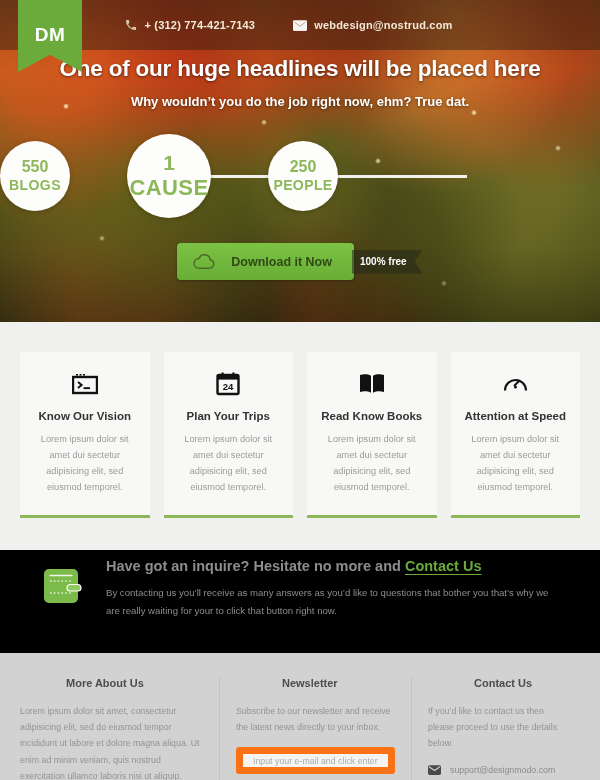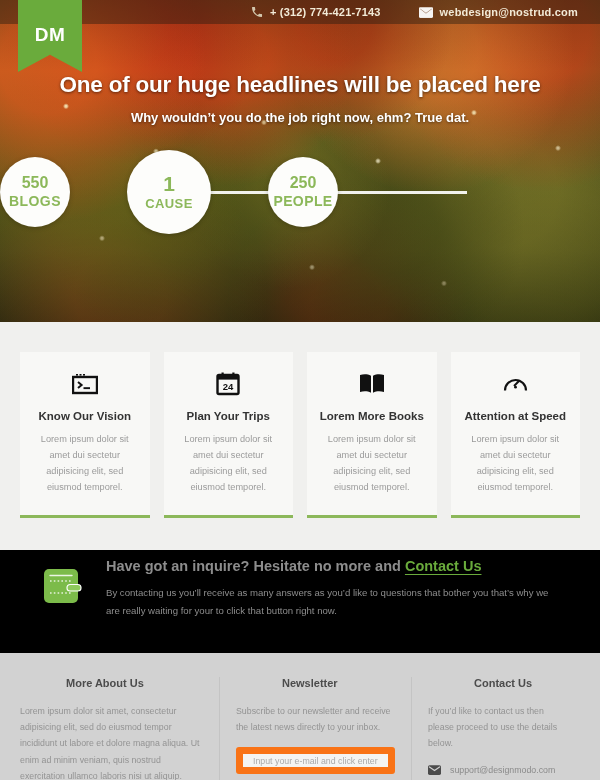--- a/index.html
+++ b/index.html
@@ -54,23 +54,23 @@
   }
   .hero-vignette {
     position: absolute; inset: 0;
     background: linear-gradient(to bottom, rgba(20,16,6,.18) 0%, rgba(20,16,6,0) 22%, rgba(15,14,5,.22) 78%, rgba(12,12,4,.42) 100%);
     pointer-events: none;
   }
 
   
   .topbar {
     position: absolute; top: 0; left: 0;
-    width: 600px; height: 24px;
+    width: 600px; height: 50px;
     background: rgba(30,26,16,.42);
-    display: flex; align-items: center; justify-content: flex-end;
+    display: flex; align-items: center; justify-content: center;
     z-index: 6;
   }
   .topbar-item {
     display: flex; align-items: center;
     color: #f2ead7; font-size: 11px; font-weight: bold;
     letter-spacing: .2px;
   }
   .topbar-item.phone { margin-right: 38px; }
   .topbar-item.mail { margin-right: 22px; }
   .topbar-ico { display: inline-flex; margin-right: 7px; opacity: .95; }
@@ -86,21 +86,21 @@
     box-shadow: 0 1px 4px rgba(0,0,0,.25);
   }
   .logo-text {
     color: #ffffff; font-size: 19px; font-weight: bold;
     letter-spacing: .5px; margin-top: 24px;
   }
 
   .hero-inner { position: relative; z-index: 5; text-align: center; }
 
   .headline {
-    margin-top: 72px;
+    margin-top: 56px;
     color: #ffffff;
     font-size: 22.5px;
     font-weight: bold;
     letter-spacing: -.2px;
     text-shadow: 0 1px 3px rgba(0,0,0,.55);
   }
   .subhead {
     margin-top: 12px;
     color: #ffffff;
     font-size: 13px;
@@ -132,21 +132,21 @@
     line-height: 1.05;
     box-shadow: 0 1px 5px rgba(0,0,0,.22);
   }
   .circle.small { width: 70px; height: 70px; }
   .circle.large { width: 84px; height: 84px; margin: 0 57px; }
   .circle .num { font-weight: bold; }
   .circle .lbl { font-weight: bold; letter-spacing: .4px; }
   .circle.small .num { font-size: 16px; }
   .circle.small .lbl { font-size: 14px; margin-top: 2px; }
   .circle.large .num { font-size: 21px; }
-  .circle.large .lbl { font-size: 13px; margin-top: 2px; }
+  .circle.large .lbl { font-size: 22px; margin-top: 2px; }
 
   
   .dl-wrap {
     position: relative;
     margin-top: 22px;
     display: flex; align-items: center; justify-content: center;
   }
   .dl-btn {
     display: flex; align-items: center;
     background: linear-gradient(to bottom, #7cc244 0%, #68ad36 100%);
@@ -315,20 +315,31 @@
           <span class="num">1</span>
           <span class="lbl">CAUSE</span>
         </div>
 
         <div class="circle small">
           <span class="num">250</span>
           <span class="lbl">PEOPLE</span>
         </div>
       </div>
 
+      <div class="dl-wrap">
+        <button class="dl-btn">
+          <span class="dl-cloud">
+            <svg width="22" height="16" viewBox="0 0 24 17" fill="none" stroke="#4a6b2a" stroke-width="1.6">
+              <path d="M6.3 15.2h11.9a4.6 4.6 0 0 0 .6-9.1 6.3 6.3 0 0 0-12.2-1.4 4.4 4.4 0 0 0-.3 10.5z"></path>
+            </svg>
+          </span>
+          <span>Download it Now</span>
+        </button>
+        <span class="dl-tag">100% free</span>
+      </div>
     </div>
   </section>
 
   <section class="features">
 
     <div class="card">
       <div class="card-icon">
         <svg width="26" height="22" viewBox="0 0 26 22" fill="#111111">
           <rect x="4" y="1" width="2" height="1.6"></rect>
             <rect x="7.5" y="1" width="2" height="1.6"></rect>
@@ -356,21 +367,21 @@
       <div class="card-body">Lorem ipsum dolor sit amet dui sectetur adipisicing elit, sed eiusmod temporel.</div>
     </div>
 
     <div class="card">
       <div class="card-icon">
         <svg width="26" height="22" viewBox="0 0 26 22" fill="#111111">
           <path d="M1 2c3.5-1.2 7.5-1.2 11 .7v17c-3.5-1.9-7.5-1.9-11-.7V2z"></path>
           <path d="M25 2c-3.5-1.2-7.5-1.2-11 .7v17c3.5-1.9 7.5-1.9 11-.7V2z"></path>
         </svg>
       </div>
-      <div class="card-title">Lorem More Books</div>
+      <div class="card-title">Read Know Books</div>
       <div class="card-body">Lorem ipsum dolor sit amet dui sectetur adipisicing elit, sed eiusmod temporel.</div>
     </div>
 
     <div class="card">
       <div class="card-icon">
         <svg width="25" height="22" viewBox="0 0 25 22" fill="none" stroke="#111111" stroke-width="2.2">
           <path d="M2 17.5a10.5 10.5 0 1 1 21 0"></path>
           <path d="M16.5 7.5L11 13" stroke-width="2"></path>
           <circle cx="12.5" cy="14.2" r="1.4" fill="#111111" stroke="none"></circle>
         </svg>

